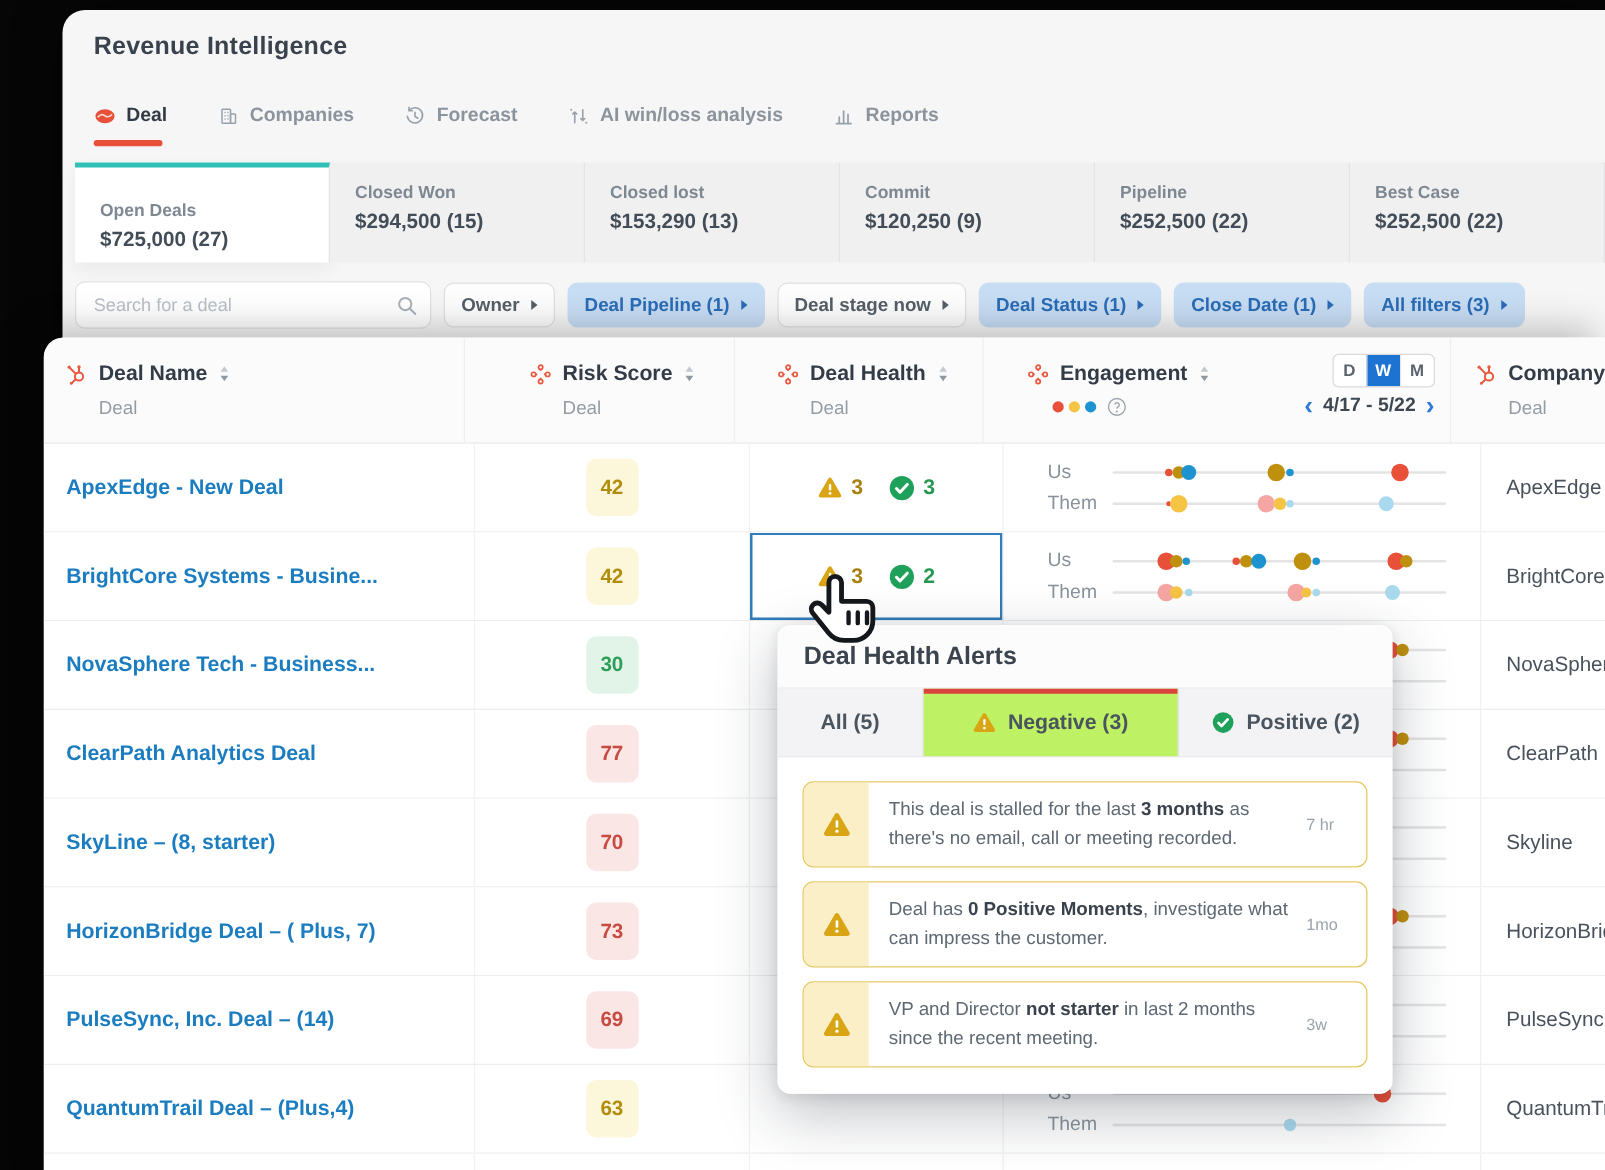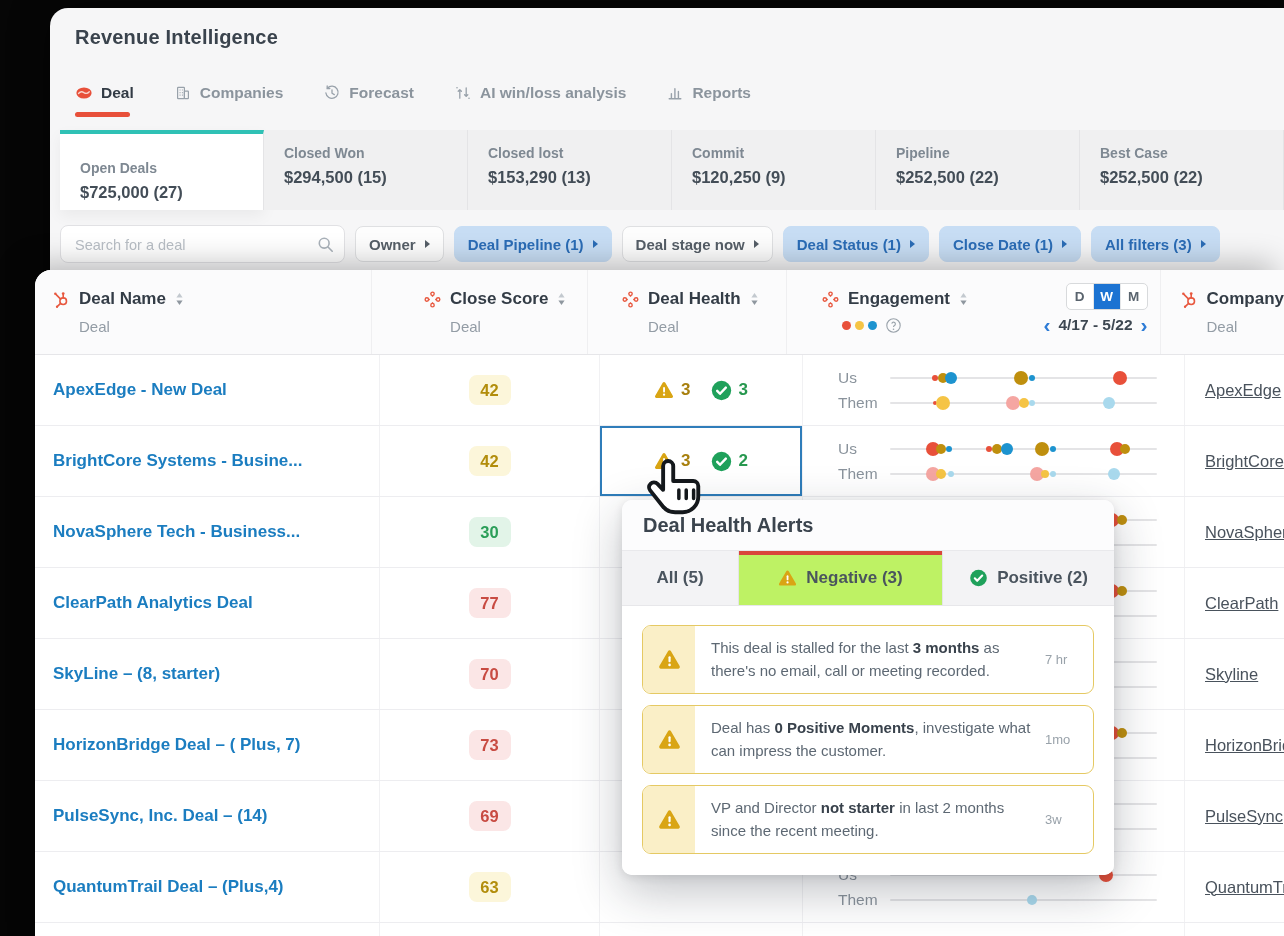--- a/index.html
+++ b/index.html
@@ -54,24 +54,24 @@
   .dwm span{width:26px;height:25px;display:flex;align-items:center;justify-content:center;font-size:13.5px;font-weight:700;
             color:#5a646e;border-left:1px solid #e5e7e9;cursor:pointer;}
   .dwm span:first-child{border-left:0;}
   .dwm span.on{background:#1c73d2;color:#fff;}
   .dnav{display:flex;align-items:center;gap:8px;}
   .chev{color:#2e7cd6;font-size:21px;font-weight:700;line-height:18px;cursor:pointer;}
   .drange{font-size:15.5px;font-weight:600;color:#3d4751;}
   
   .trow{height:70px;display:flex;border-bottom:1px solid #ededf0;background:#fff;}
   .cell{box-sizing:border-box;border-right:1px solid #f1f1f3;display:flex;align-items:center;overflow:hidden;}
-  .cell:last-child{border-right:0;text-decoration:underline;}
+  .cell:last-child{border-right:0;}
   .c-deal{padding-left:18px;font-size:17px;font-weight:700;color:#1b7dc0;white-space:nowrap;cursor:pointer;}
   .c-risk{justify-content:center;}
-  .badge{min-width:42px;height:30px;border-radius:8px;display:flex;align-items:center;justify-content:center;
+  .badge{min-width:42px;height:46px;border-radius:8px;display:flex;align-items:center;justify-content:center;
          font-size:16.5px;font-weight:700;box-sizing:border-box;padding:0 8px;}
   .b-yellow{background:#fcf6da;color:#b28d0c;} .b-green{background:#e2f4e8;color:#2b9e58;} .b-red{background:#fbe6e6;color:#c84b42;}
   .c-health{justify-content:center;gap:7px;position:relative;}
   .c-health.sel{box-shadow:inset 0 0 0 2px #2f7dba;}
   .hwico{width:20px;height:18px;display:inline-flex;} .hwico svg{width:100%;height:100%;}
   .hcico{width:21px;height:21px;display:inline-flex;margin-left:13px;} .hcico svg{width:100%;height:100%;}
   .hnum-n{font-size:17px;font-weight:700;color:#a8800f;}
   .hnum-p{font-size:17px;font-weight:700;color:#27984f;}
   .c-eng{padding-left:35px;}
   .engwrap{display:flex;flex-direction:column;justify-content:center;gap:5px;width:100%;}
@@ -244,21 +244,21 @@
               <svg viewBox="0 0 16 16">
                 <g stroke="#e8583f" stroke-width="1.3" fill="none">
                   <circle cx="8" cy="2.7" r="1.6"></circle>
                   <circle cx="8" cy="13.3" r="1.6"></circle>
                   <circle cx="2.7" cy="8" r="1.6"></circle>
                   <circle cx="13.3" cy="8" r="1.6"></circle>
                   <path d="M8 4.3v1.2M8 10.5v1.2M4.3 8h1.2M10.5 8h1.2"></path>
                 </g>
               </svg>
             </span>
-          <span class="hlabel">Close Score</span>
+          <span class="hlabel">Risk Score</span>
           <span class="hsort">
               <svg viewBox="0 0 9 14">
                 <path d="M4.5 1 7.6 5.4H1.4z" fill="#c3c9cf"></path>
                 <path d="M4.5 13 1.4 8.6h6.2z" fill="#8f979f"></path>
               </svg>
             </span>
         </div>
         <div class="hsub">Deal</div>
       </div>
       <div class="hcell col-health hc-health">

